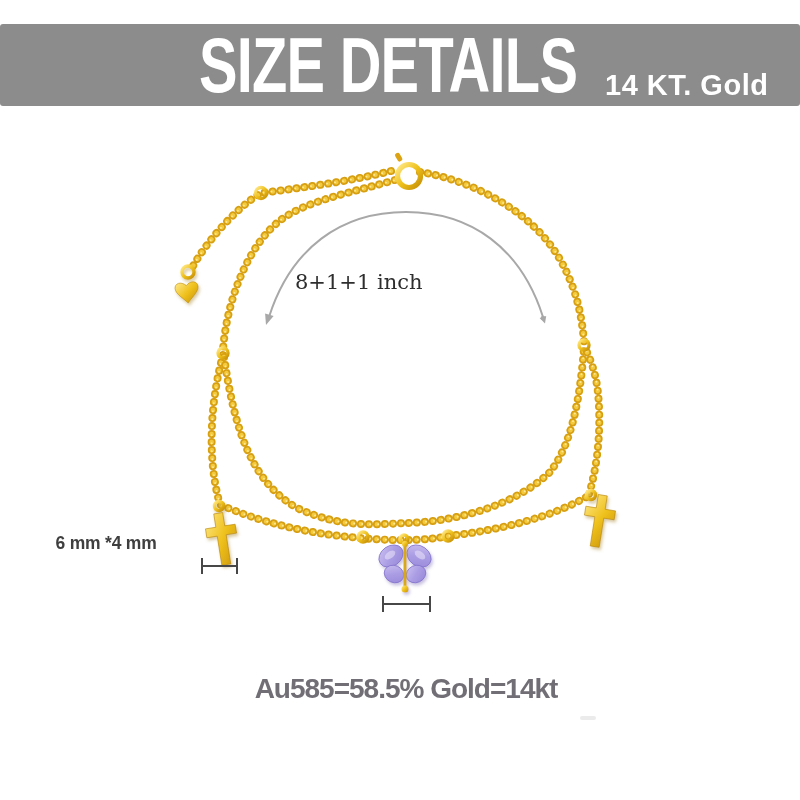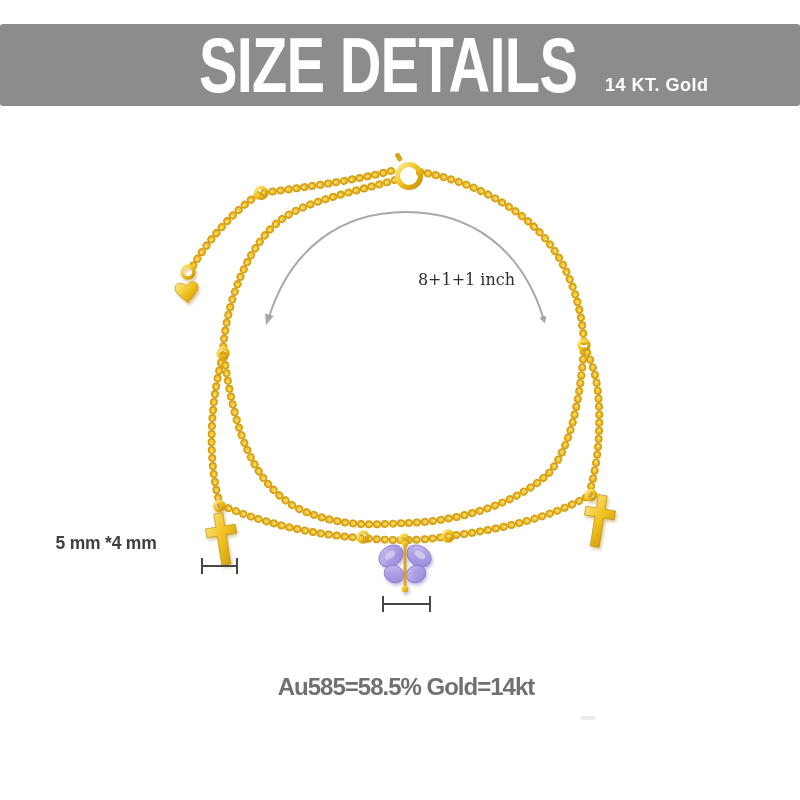--- a/index.html
+++ b/index.html
@@ -10,34 +10,34 @@
   }
   html,body{margin:0;padding:0;background:#ffffff;}
   #canvas{position:relative;width:800px;height:800px;background:#ffffff;overflow:hidden;
           font-family:"Liberation Sans",sans-serif;}
   .banner{position:absolute;left:0;top:24px;width:800px;height:82px;background:var(--banner_bg);
           border-radius:3px;display:flex;align-items:center;}
   .banner-title{display:inline-block;width:396px;margin-left:199px;white-space:nowrap;overflow:visible;
           color:var(--banner_text);font-weight:bold;font-size:77px;line-height:1;
           transform:scaleX(0.75);transform-origin:left center;letter-spacing:-1px;}
   .banner-sub{display:inline-block;margin-left:10px;margin-top:42px;color:var(--banner_text);
-          font-weight:bold;font-size:18px;line-height:1.1;letter-spacing:0.5px;white-space:nowrap;}
+          font-weight:bold;font-size:29px;line-height:1.1;letter-spacing:0.5px;white-space:nowrap;}
   svg{position:absolute;left:0;top:0;}
   .c1{stroke:var(--gold_dark);stroke-width:8;fill:none;stroke-linecap:round;stroke-dasharray:0.1 7.9;}
   .c2{stroke:var(--gold_mid);stroke-width:4.6;fill:none;stroke-linecap:round;stroke-dasharray:0.1 7.9;}
   .c3{stroke:var(--gold_light);stroke-width:1.8;fill:none;stroke-linecap:round;stroke-dasharray:0.1 7.9;stroke-dashoffset:-1.2;opacity:.9;}
   .ring{fill:none;stroke:url(#goldGrad);stroke-width:3.4;}
   .guide{stroke:var(--guide_line);stroke-width:2;fill:none;}
   .bracket{stroke:var(--bracket);stroke-width:2;fill:none;}
   .lbl{position:absolute;color:var(--label_text);font-weight:bold;font-size:17.5px;line-height:21px;
        text-align:center;letter-spacing:-0.2px;white-space:nowrap;}
   .arc-lbl{position:absolute;color:var(--serif_label_text);font-family:"DejaVu Serif","Liberation Serif",serif;
-       font-size:16px;font-weight:normal;text-align:right;}
+       font-size:21px;font-weight:normal;text-align:left;}
   .purity{position:absolute;left:12px;right:0;top:673px;text-align:center;color:var(--purity_text);
-       font-weight:bold;font-size:24px;letter-spacing:-1px;}
+       font-weight:bold;font-size:28px;letter-spacing:-1px;}
   .wm-dash{position:absolute;left:580px;top:716px;width:16px;height:4px;background:#ebebeb;border-radius:2px;}
 </style>
 </head>
 <body>
 
 <div id="canvas">
 
   <div class="banner">
     <span class="banner-title">SIZE DETAILS</span>
     <span class="banner-sub">14 KT. Gold</span>
@@ -149,20 +149,20 @@
       <path d="M202,566 H237 M202,558 V574 M237,558 V574"></path>
     </g>
     <g class="bracket">
       <path d="M383,604 H430 M383,596 V612 M430,596 V612"></path>
     </g>
   </svg>
 
   <div class="arc-lbl" style="left:295px;top:270px;width:220px;">8+1+1 inch</div>
 
   <div class="lbl" style="left:18px;top:533px;width:176px;">
-    <div>5 mm *4 mm</div>
+    <div>6 mm *4 mm</div>
   </div>
 
 
   <div class="purity">Au585=58.5% Gold=14kt</div>
 
   <div class="wm-dash"></div>
 </div>
 
 </body></html>

